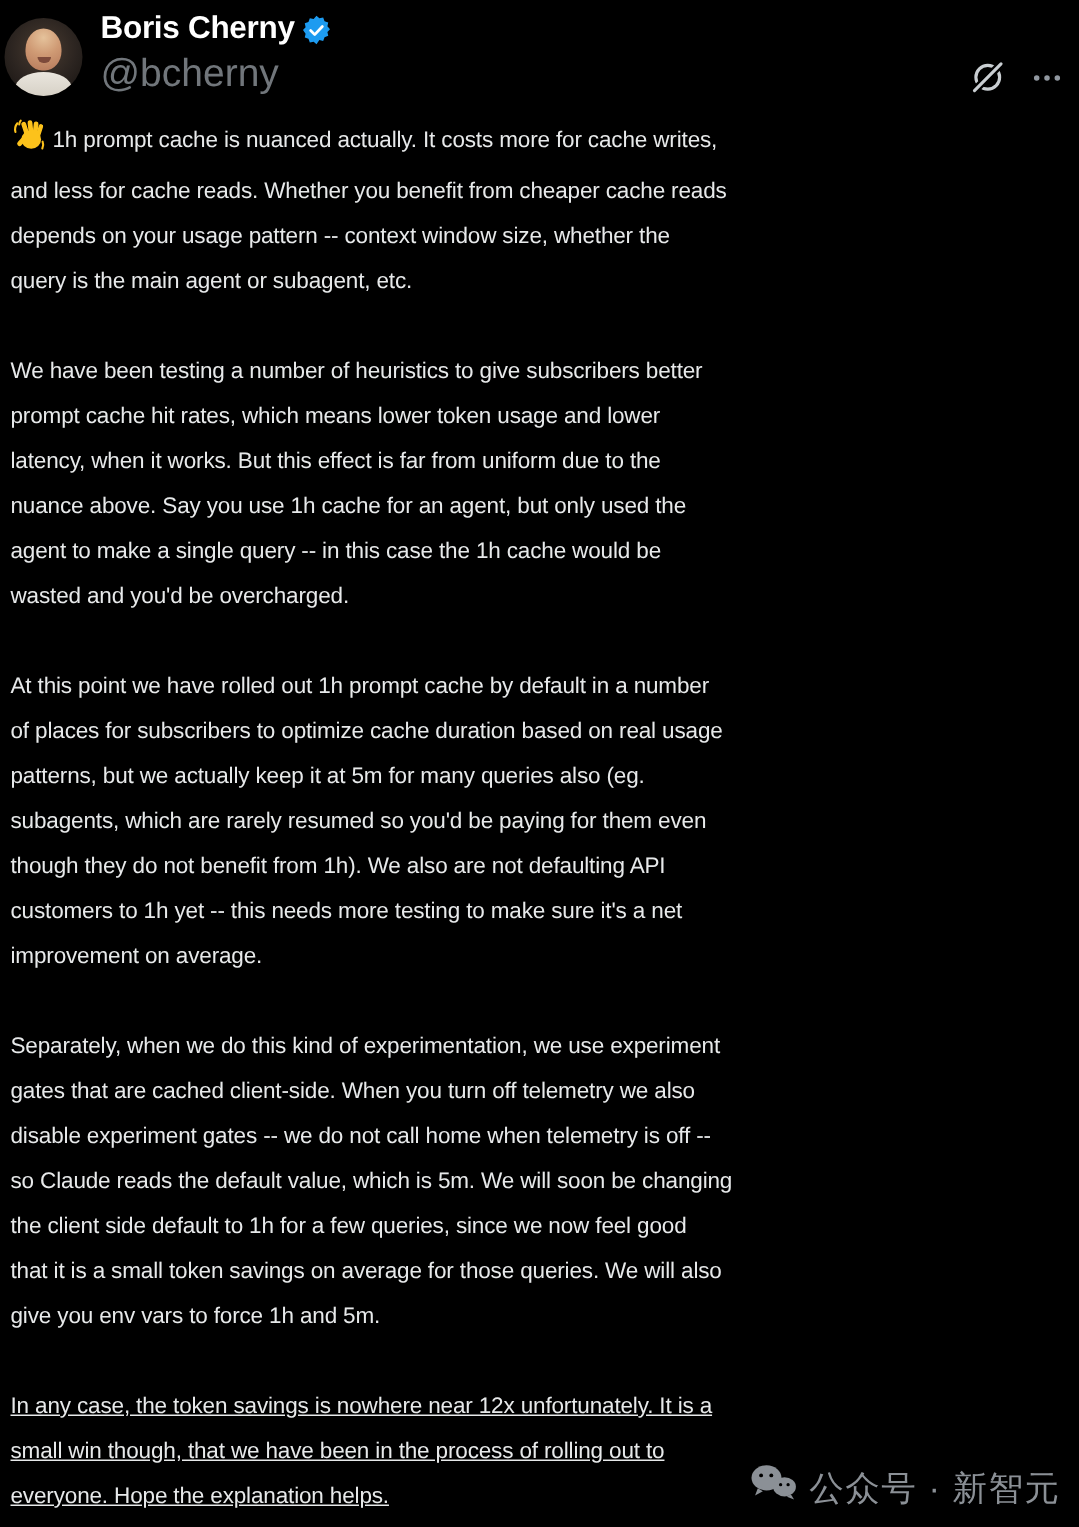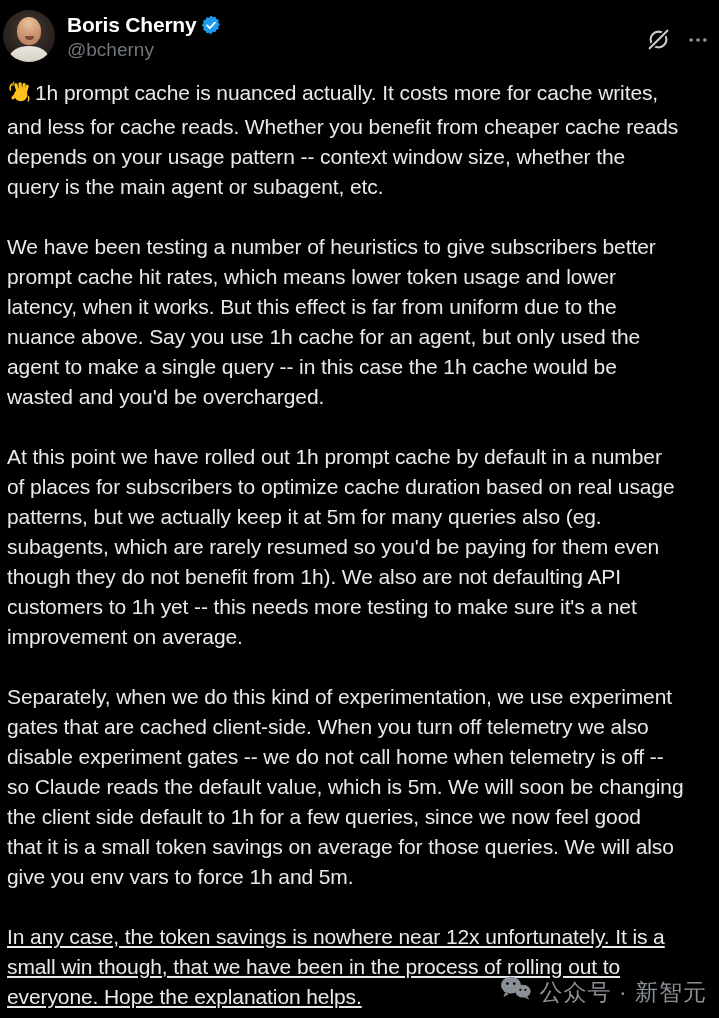--- a/index.html
+++ b/index.html
@@ -10,21 +10,21 @@
     overflow: hidden;
     position: relative;
     font-family: "Liberation Sans", "DejaVu Sans", sans-serif;
     color: #e7e9ea;
   }
   .post { width: 719px; height: 1018px; position: relative; background: #000; }
 
   
   .header {
     display: flex;
-    align-items: center;
+    align-items: flex-end;
     padding: 5px 10px 0 3px;
     height: 64px;
     position: relative;
   }
   .avatar {
     width: 52px; height: 52px;
     border-radius: 50%;
     margin-top: 2px;
     flex: 0 0 auto;
     position: relative;
@@ -54,38 +54,38 @@
   .name-row { display: flex; align-items: center; gap: 5px; }
   .display-name {
     font-size: 21px;
     font-weight: 700;
     color: #ffffff;
     letter-spacing: -0.2px;
     cursor: pointer;
   }
   .badge { display: inline-flex; margin-top: 1px; }
   .handle {
-    font-size: 19px;
+    font-size: 26px;
     color: #71767b;
     margin-top: 2px;
     cursor: pointer;
   }
   .header-actions {
     margin-left: auto;
     display: flex;
     align-items: center;
     gap: 16px;
     padding-top: 10px;
   }
   .icon-btn { cursor: pointer; display: inline-flex; }
 
   
   .tweet-body { padding: 14px 8px 0 7px; }
   .tweet-paragraph {
-    font-size: 21px;
+    font-size: 15px;
     line-height: 30px;
     letter-spacing: -0.1px;
     color: #e7e9ea;
     white-space: pre-line;
     margin-bottom: 30px;
   }
   .tweet-paragraph:last-child { margin-bottom: 0; text-decoration: underline; }
   .wave-emoji {
     display: inline-block;
     vertical-align: -4px;

